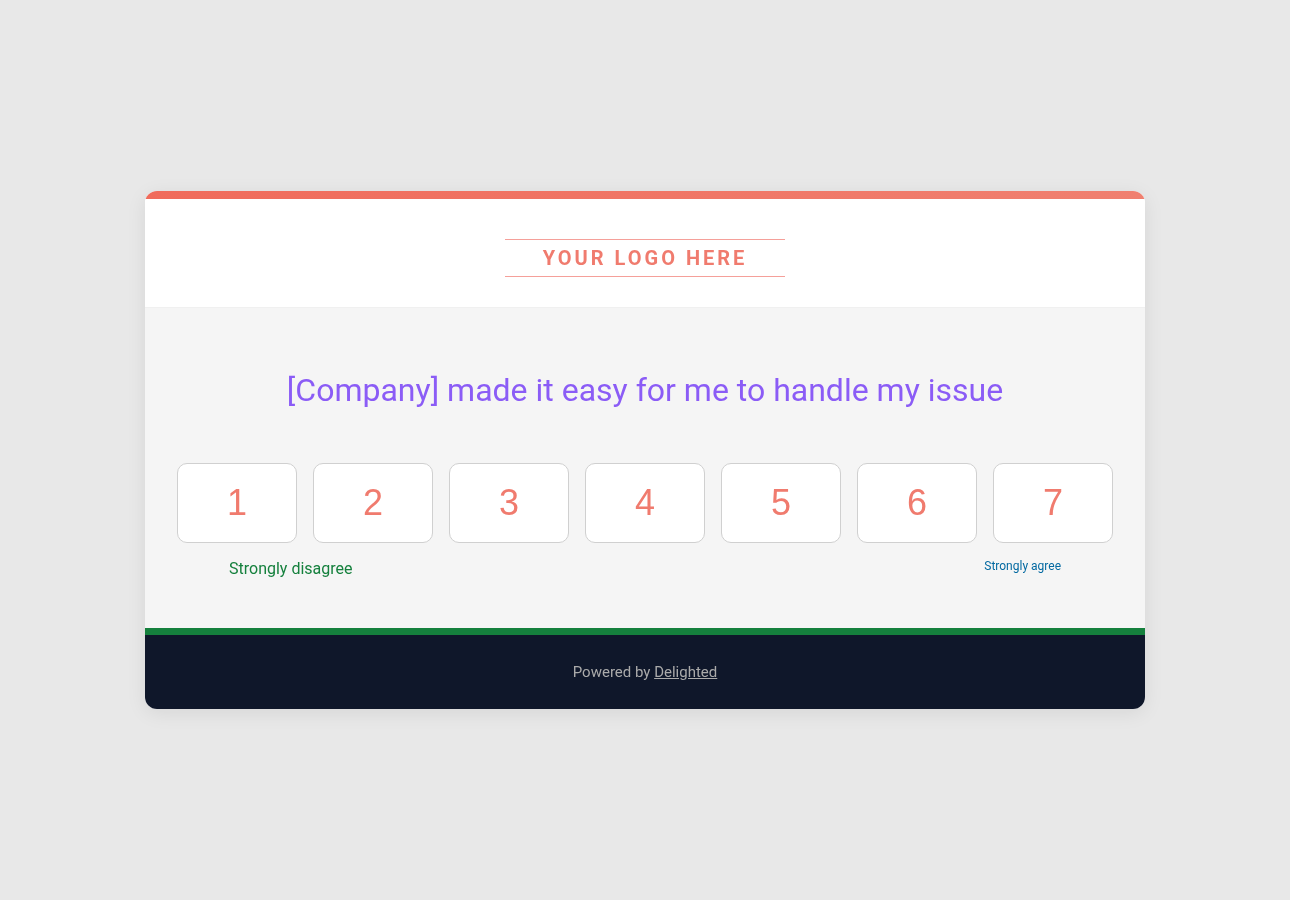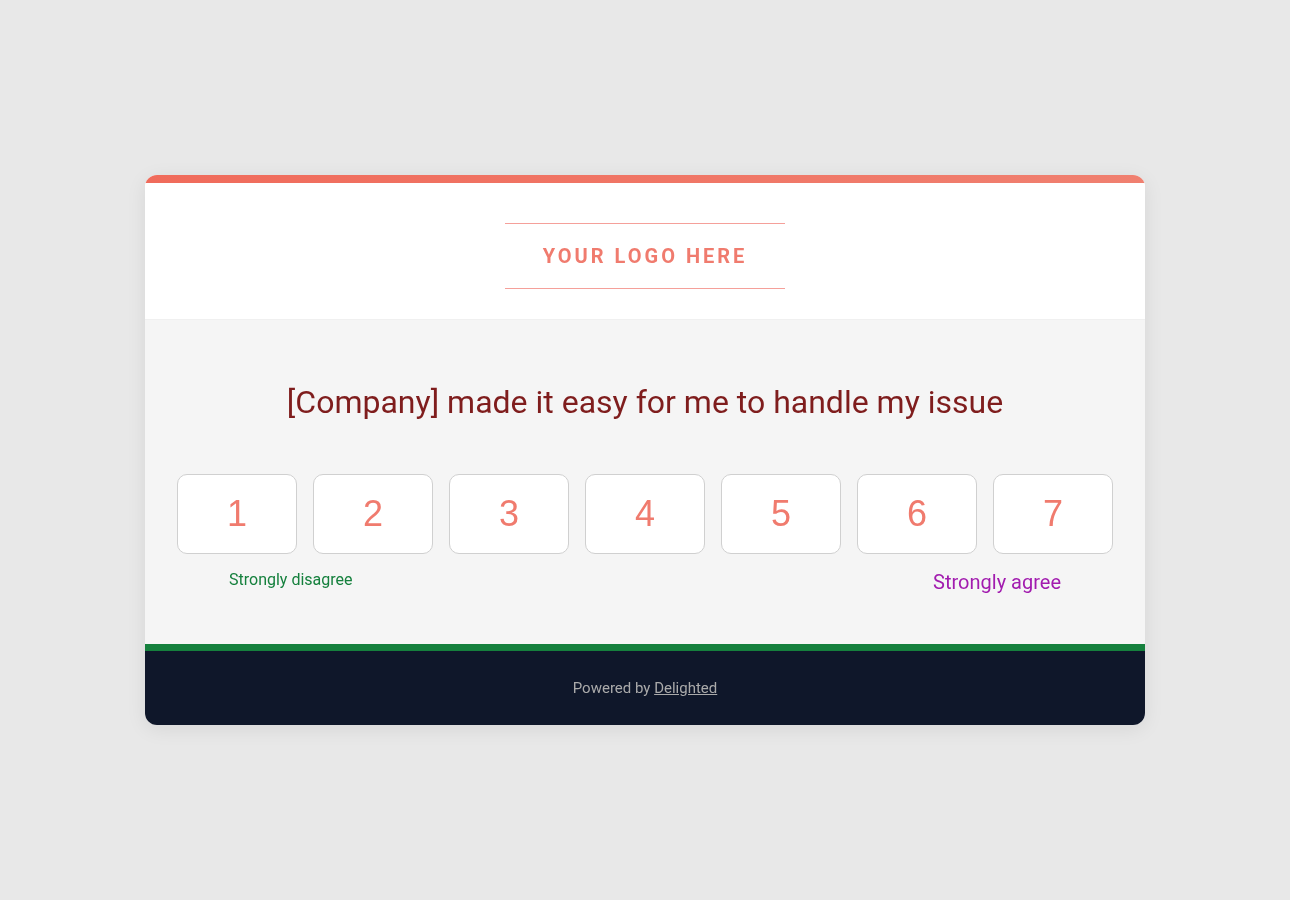--- a/index.html
+++ b/index.html
@@ -37,21 +37,21 @@
       display: flex;
       align-items: center;
       justify-content: center;
       border-bottom: 1px solid #f0f0f0;
     }
 
     .logo-placeholder {
       display: flex;
       flex-direction: column;
       align-items: center;
-      gap: 20px;
+      gap: 6px;
     }
 
     .logo-line-top {
       width: 280px;
       height: 1px;
       background-color: #f5a09a;
     }
 
     .logo-text {
       font-size: 20px;
@@ -68,21 +68,21 @@
 
     .main-content {
       background: #f5f5f5;
       padding: 60px 80px 50px 80px;
     }
 
     .question-text {
       text-align: center;
       font-size: 32px;
       font-weight: 400;
-      color: #7f1d1d;
+      color: #8b5cf6;
       line-height: 1.4;
       margin-bottom: 50px;
     }
 
     .scale-container {
       display: flex;
       flex-direction: column;
       align-items: center;
       gap: 16px;
     }
@@ -116,22 +116,22 @@
       padding: 0 4px;
     }
 
     .scale-label-left {
       font-size: 16px;
       color: #15803d;
       font-weight: 400;
     }
 
     .scale-label-right {
-      font-size: 20px;
-      color: #a21caf;
+      font-size: 12px;
+      color: #0369a1;
       font-weight: 400;
     }
 
     .footer-section {
       background: #0f172a;
       padding: 28px 0;
       display: flex;
       align-items: center;
       justify-content: center;
       border-top: 7px solid #15803d;

